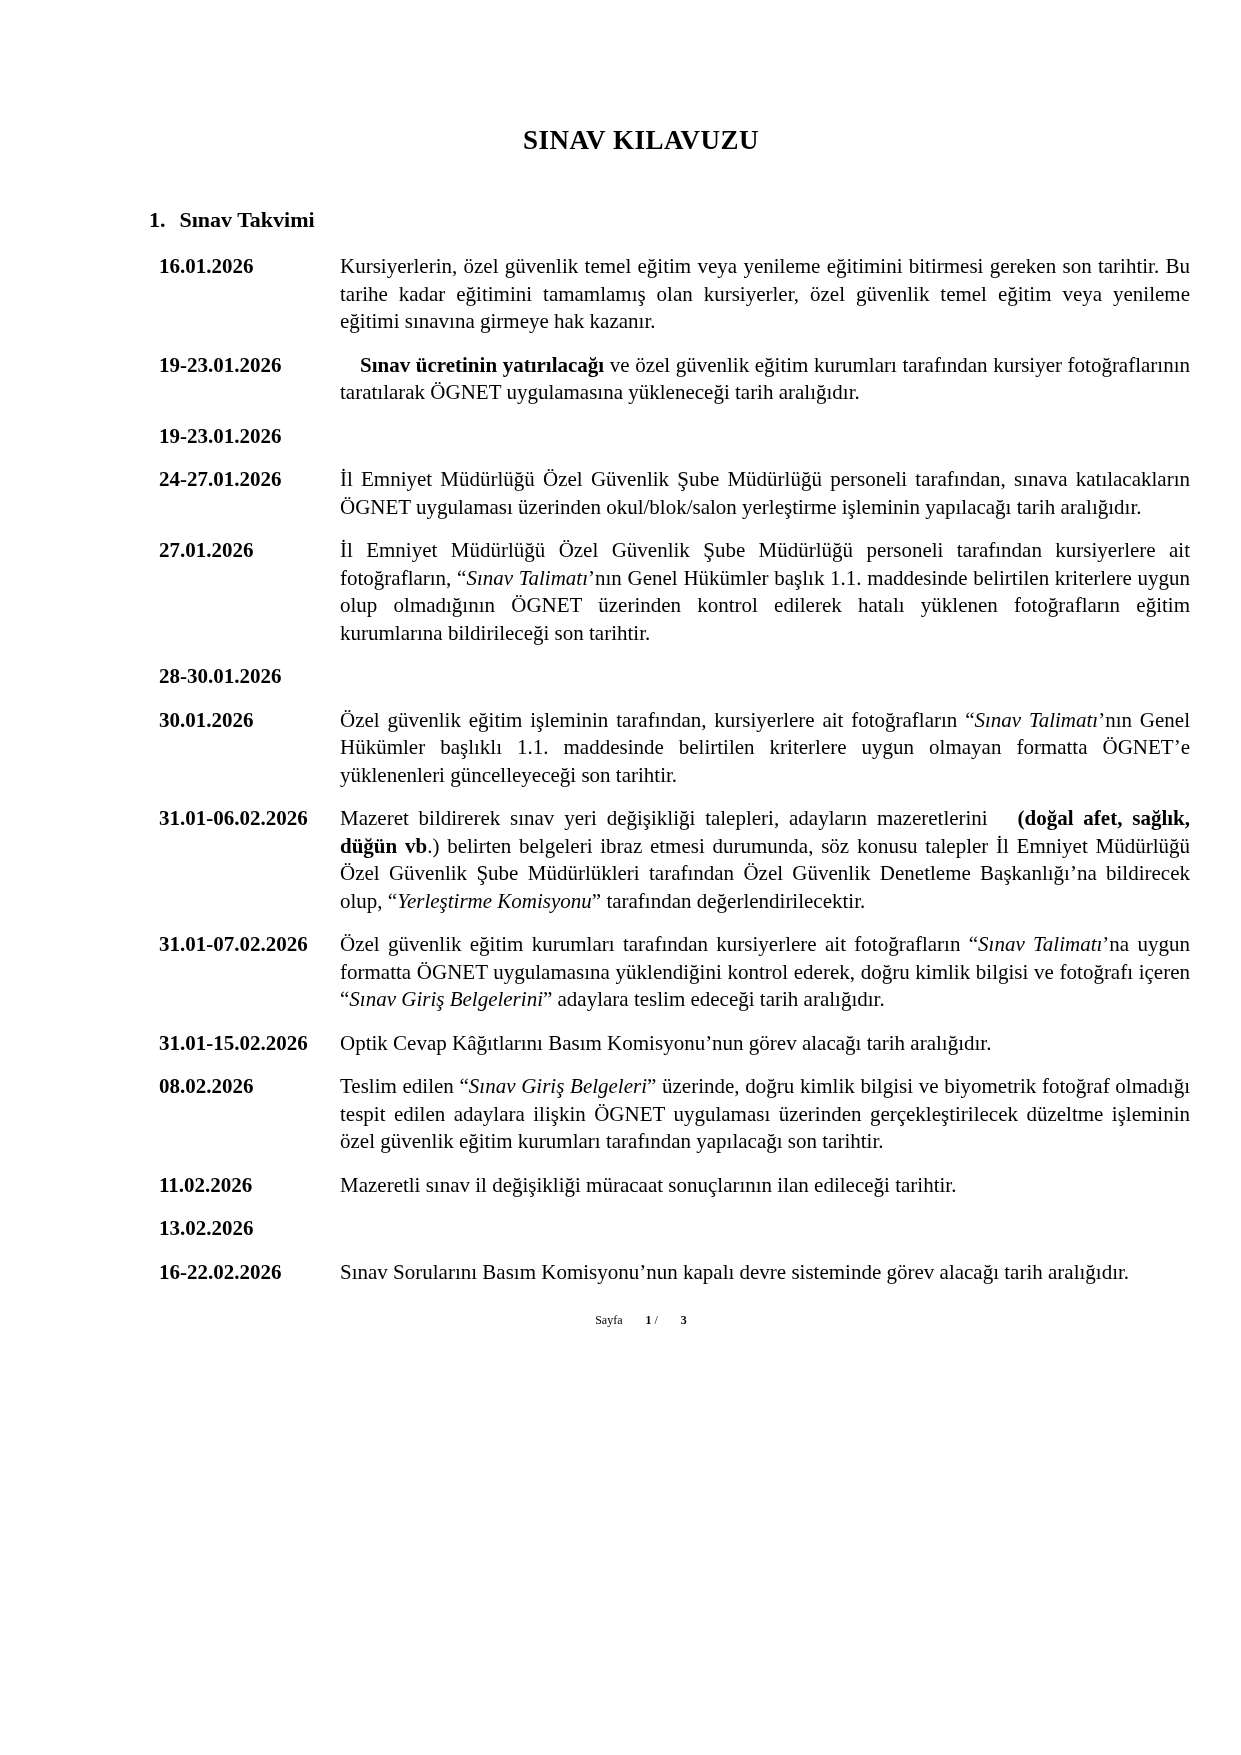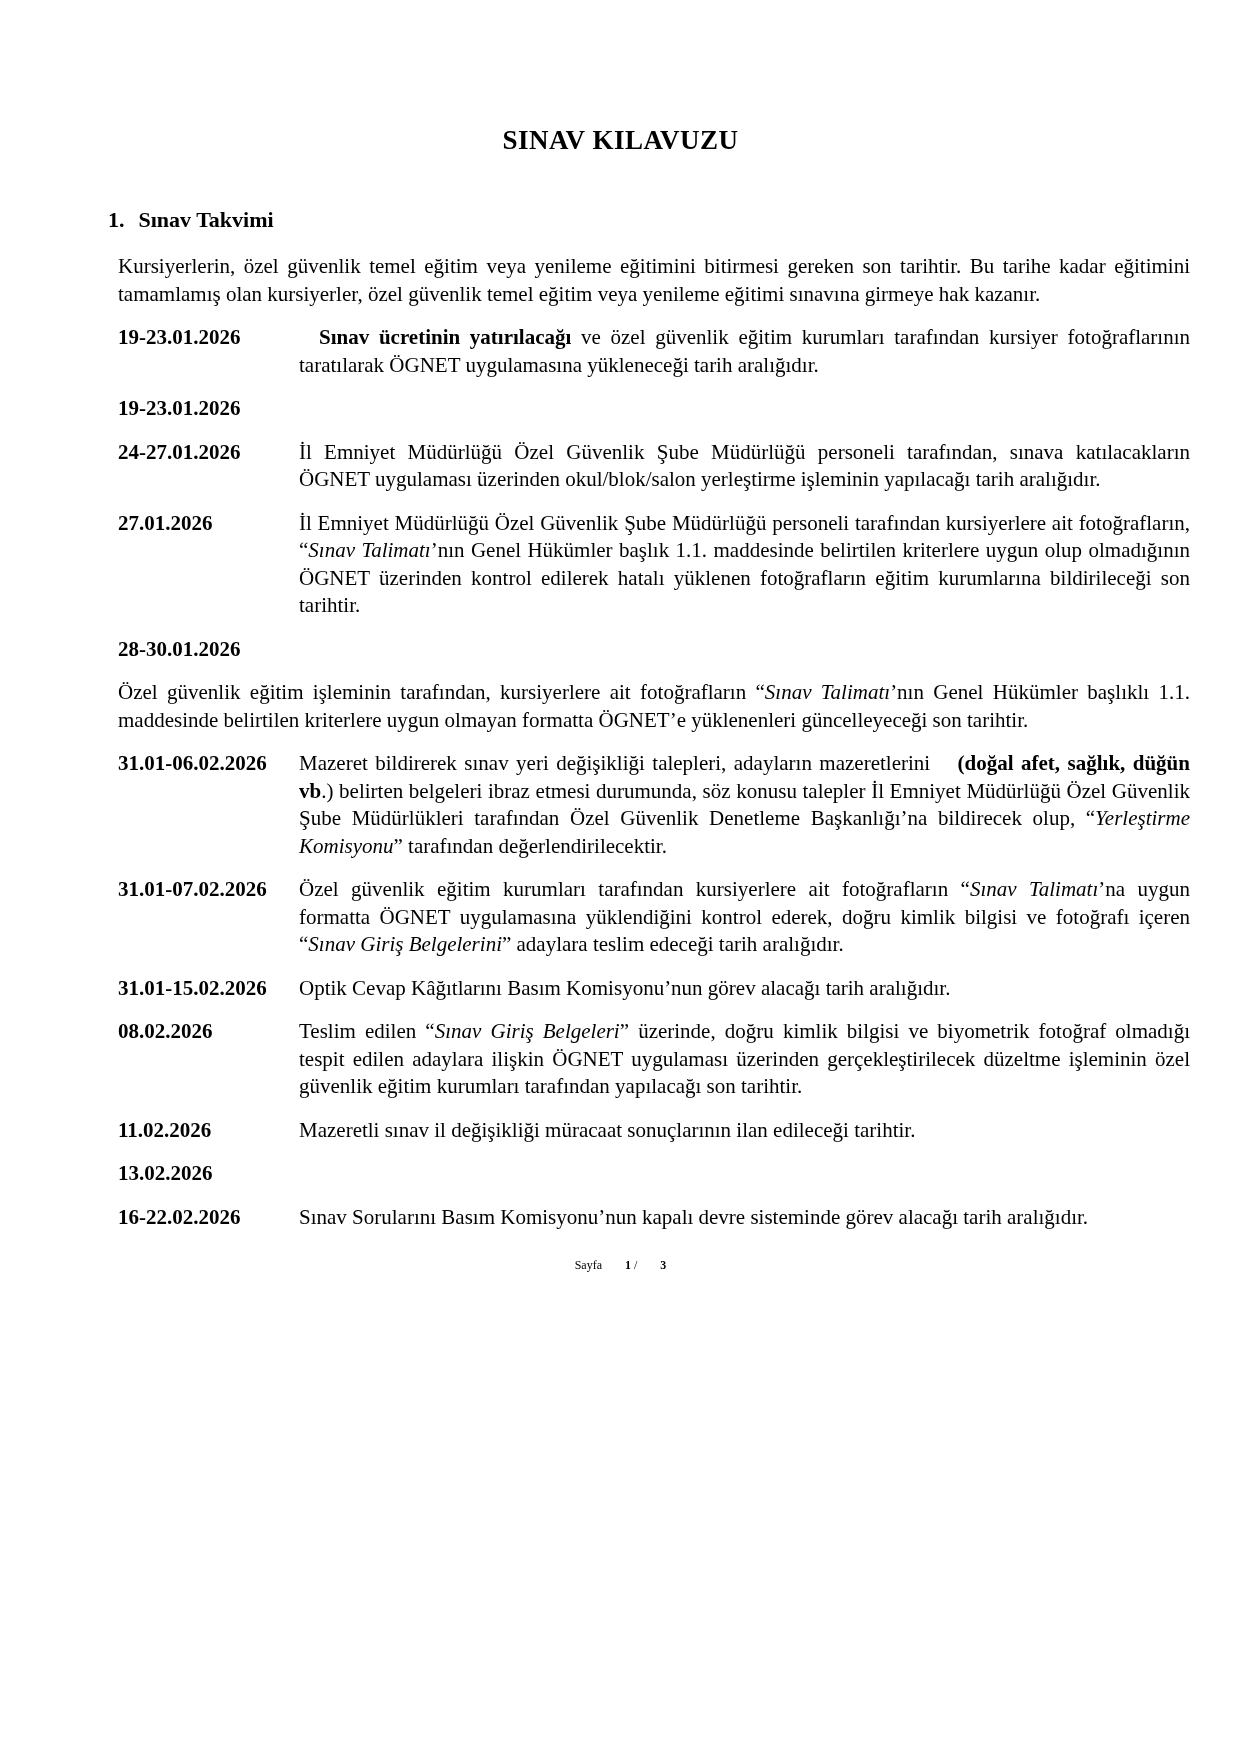--- a/index.html
+++ b/index.html
@@ -9,20 +9,21 @@
     background: #ffffff;
     color: #000000;
     font-family: "Liberation Serif", serif;
     overflow: hidden;
   }
   .page {
     box-sizing: border-box;
     width: 1241px;
     height: 1755px;
     padding-top: 124px;
+    padding-left: 41px;
   }
   .title {
     margin: 0;
     font-size: 27px;
     font-weight: bold;
     text-align: center;
     letter-spacing: 0.5px;
     line-height: 32px;
   }
   .section-heading {
@@ -70,20 +71,21 @@
 <div class="page">
 
   <h1 class="title">SINAV KILAVUZU</h1>
 
   <div class="section-heading">
     <span class="num">1.</span><span>Sınav Takvimi</span>
   </div>
 
   <div class="entries">
       <div class="entry">
+        <div class="date">16.01.2026</div>
         <div class="desc"><span>Kursiyerlerin, özel güvenlik temel eğitim veya yenileme eğitimini bitirmesi gereken son tarihtir. Bu tarihe kadar eğitimini tamamlamış olan kursiyerler, özel güvenlik temel eğitim veya yenileme eğitimi sınavına girmeye hak kazanır.</span></div>
       </div>
       <div class="entry">
         <div class="date">19-23.01.2026</div>
         <div class="desc"><span class="b">Sınav ücretinin yatırılacağı</span><span> ve özel güvenlik eğitim kurumları tarafından kursiyer fotoğraflarının taratılarak ÖGNET uygulamasına yükleneceği tarih aralığıdır.</span></div>
       </div>
       <div class="entry">
         <div class="date">19-23.01.2026</div>
       </div>
       <div class="entry">
@@ -91,20 +93,21 @@
         <div class="desc"><span>İl Emniyet Müdürlüğü Özel Güvenlik Şube Müdürlüğü personeli tarafından, sınava katılacakların ÖGNET uygulaması üzerinden okul/blok/salon yerleştirme işleminin yapılacağı tarih aralığıdır.</span></div>
       </div>
       <div class="entry">
         <div class="date">27.01.2026</div>
         <div class="desc"><span>İl Emniyet Müdürlüğü Özel Güvenlik Şube Müdürlüğü personeli tarafından kursiyerlere ait fotoğrafların, “</span><span class="i">Sınav Talimatı</span><span>’nın Genel Hükümler başlık 1.1. maddesinde belirtilen kriterlere uygun olup olmadığının ÖGNET üzerinden kontrol edilerek hatalı yüklenen fotoğrafların eğitim kurumlarına bildirileceği son tarihtir.</span></div>
       </div>
       <div class="entry">
         <div class="date">28-30.01.2026</div>
       </div>
       <div class="entry">
+        <div class="date">30.01.2026</div>
         <div class="desc"><span>Özel güvenlik eğitim işleminin tarafından, kursiyerlere ait fotoğrafların “</span><span class="i">Sınav Talimatı</span><span>’nın Genel Hükümler başlıklı 1.1. maddesinde belirtilen kriterlere uygun olmayan formatta ÖGNET’e yüklenenleri güncelleyeceği son tarihtir.</span></div>
       </div>
       <div class="entry">
         <div class="date">31.01-06.02.2026</div>
         <div class="desc"><span>Mazeret bildirerek sınav yeri değişikliği talepleri, adayların mazeretlerini </span><span class="b">(doğal afet, sağlık, düğün vb</span><span>.) belirten belgeleri ibraz etmesi durumunda, söz konusu talepler İl Emniyet Müdürlüğü Özel Güvenlik Şube Müdürlükleri tarafından Özel Güvenlik Denetleme Başkanlığı’na bildirecek olup, “</span><span class="i">Yerleştirme Komisyonu</span><span>” tarafından değerlendirilecektir.</span></div>
       </div>
       <div class="entry">
         <div class="date">31.01-07.02.2026</div>
         <div class="desc"><span>Özel güvenlik eğitim kurumları tarafından kursiyerlere ait fotoğrafların “</span><span class="i">Sınav Talimatı</span><span>’na uygun formatta ÖGNET uygulamasına yüklendiğini kontrol ederek, doğru kimlik bilgisi ve fotoğrafı içeren “</span><span class="i">Sınav Giriş Belgelerini</span><span>” adaylara teslim edeceği tarih aralığıdır.</span></div>
       </div>

